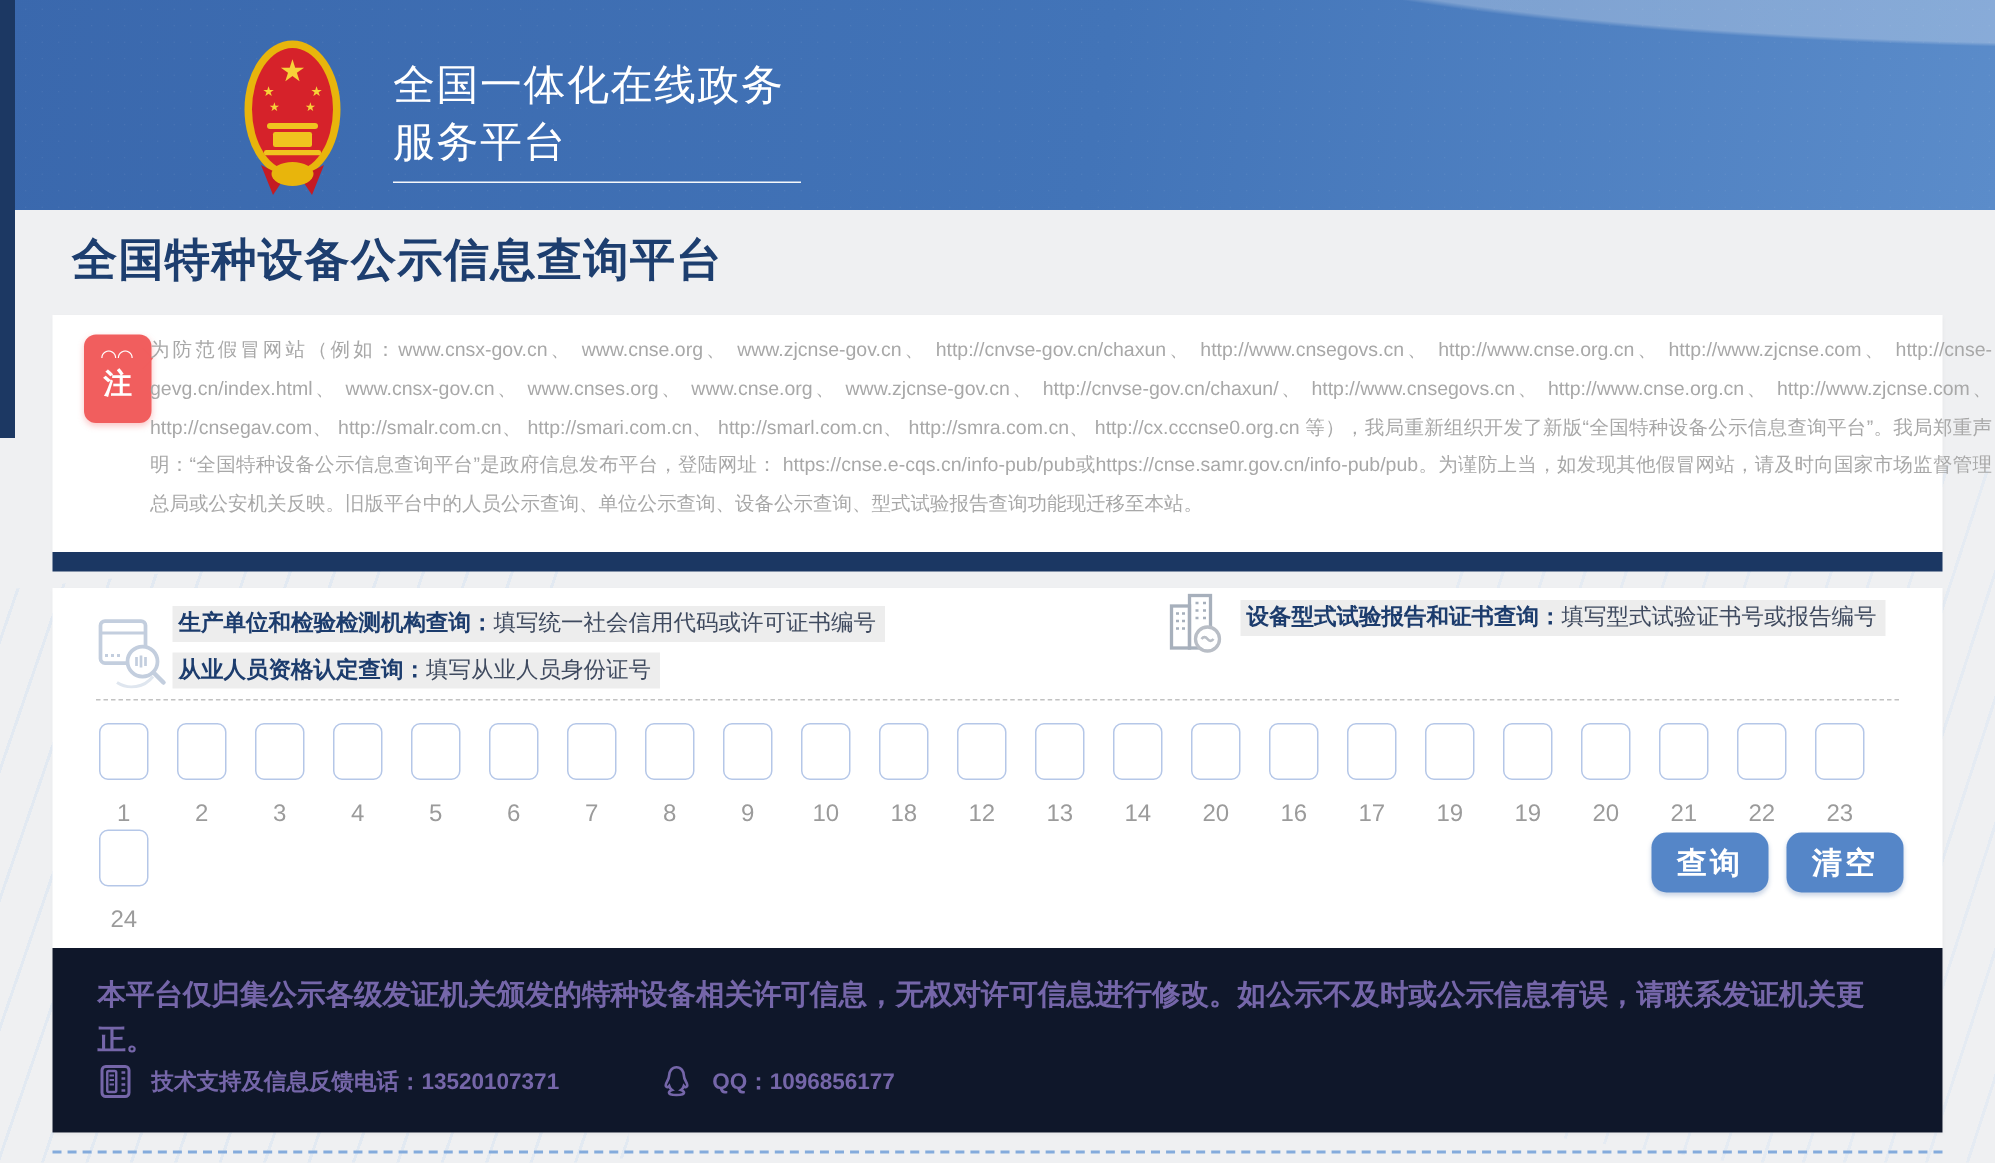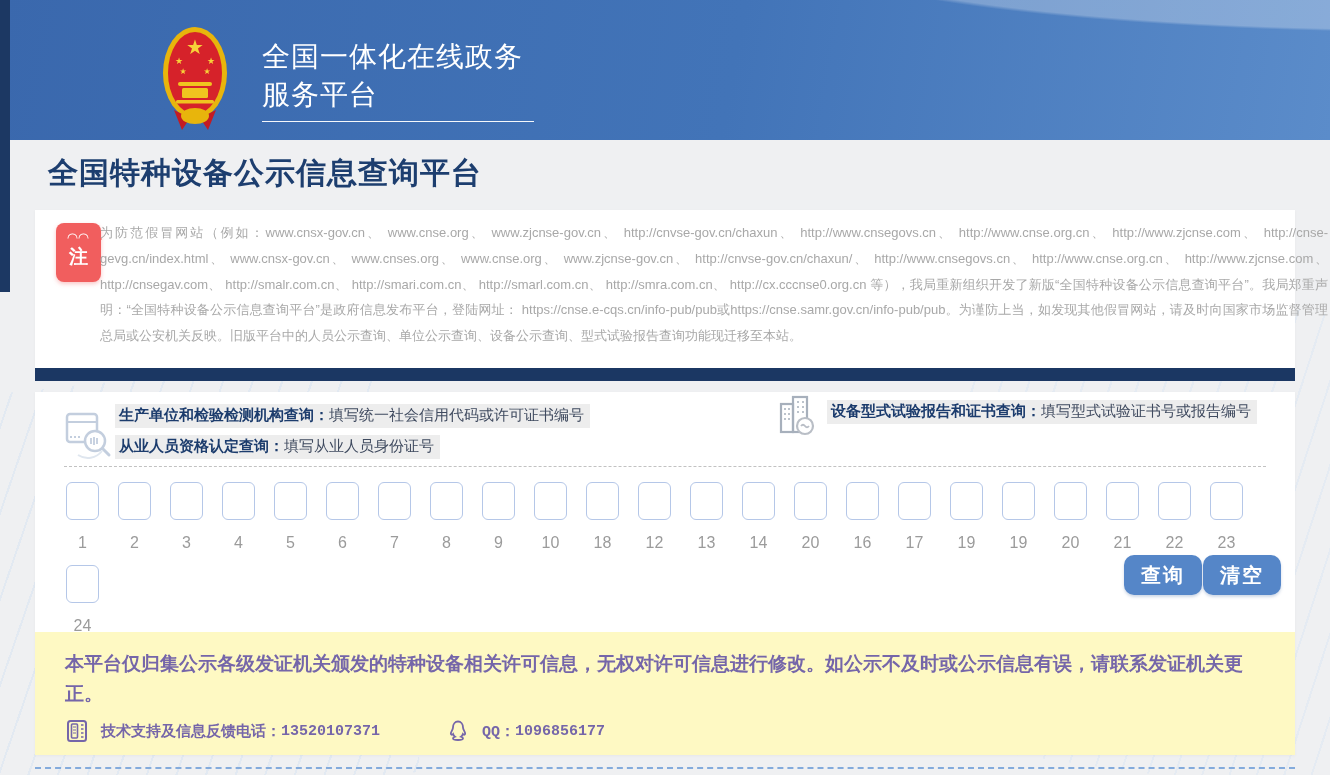--- a/index.html
+++ b/index.html
@@ -90,43 +90,43 @@
   .hint-label { font-weight: bold; color: #1c3c6d; }
   .hint-value { color: #3f4a5f; }
   .hint-right { position: absolute; left: 742px; top: 2px; display: flex; align-items: center; }
   .hint-icon-right { width: 38px; height: 42px; margin-right: 12px; }
   .dashed-sep {
     position: absolute; left: 29px; top: 74px; width: 1202px; height: 0;
     border-top: 1px dashed #c2c2c2;
   }
 
   .boxes-row1 { position: absolute; left: 31px; top: 90px; display: flex; gap: 19px; }
-  .boxes-row2 { position: absolute; left: 31px; top: 173px; display: flex; }
+  .boxes-row2 { position: absolute; left: 31px; top: 161px; display: flex; }
   .code-cell { width: 33px; display: flex; flex-direction: column; align-items: center; }
   .code-box {
     width: 33px; height: 38px; border: 1px solid #b5c7e8; border-radius: 6px;
     background: #fff; text-align: center; font-size: 18px; color: #1d3e6f; outline: none;
   }
   .code-num { margin-top: 14px; font-size: 16px; color: #9b9b9b; }
 
-  .action-buttons { position: absolute; left: 1089px; top: 163px; display: flex; gap: 1px; }
+  .action-buttons { position: absolute; left: 1066px; top: 163px; display: flex; gap: 12px; }
   .btn {
     width: 78px; height: 40px; border: none; border-radius: 10px;
     background: #5586c8; color: #fff; font-size: 20px; font-weight: bold;
     font-family: inherit; cursor: pointer; letter-spacing: 2px;
     box-shadow: 0 2px 3px rgba(60,100,160,.25);
   }
 
   
   .card-footer {
     position: absolute; left: 0; top: 240px; width: 1260px; height: 123px;
-    background: #fef9c3; padding: 17px 30px 0 30px;
+    background: #0f172a; padding: 17px 30px 0 30px;
   }
   .disclaimer { font-size: 19px; font-weight: bold; color: #7566a9; line-height: 30px; width: 1200px; }
-  .contact-row { margin-top: 10px; display: flex; align-items: center; color: #7566a9; font-family: Liberation Mono, monospace; }
+  .contact-row { margin-top: 0; display: flex; align-items: center; color: #7566a9; }
   .contact-item { display: flex; align-items: center; font-size: 15px; font-weight: bold; }
   .contact-icon { width: 24px; height: 24px; margin-right: 12px; }
   .contact-item + .contact-item { margin-left: 66px; }
 
   .bottom-dashed {
     position: absolute; left: 35px; top: 767px; width: 1260px; height: 0;
     border-top: 2px dashed #84abdc;
   }
 </style>
 </head>

